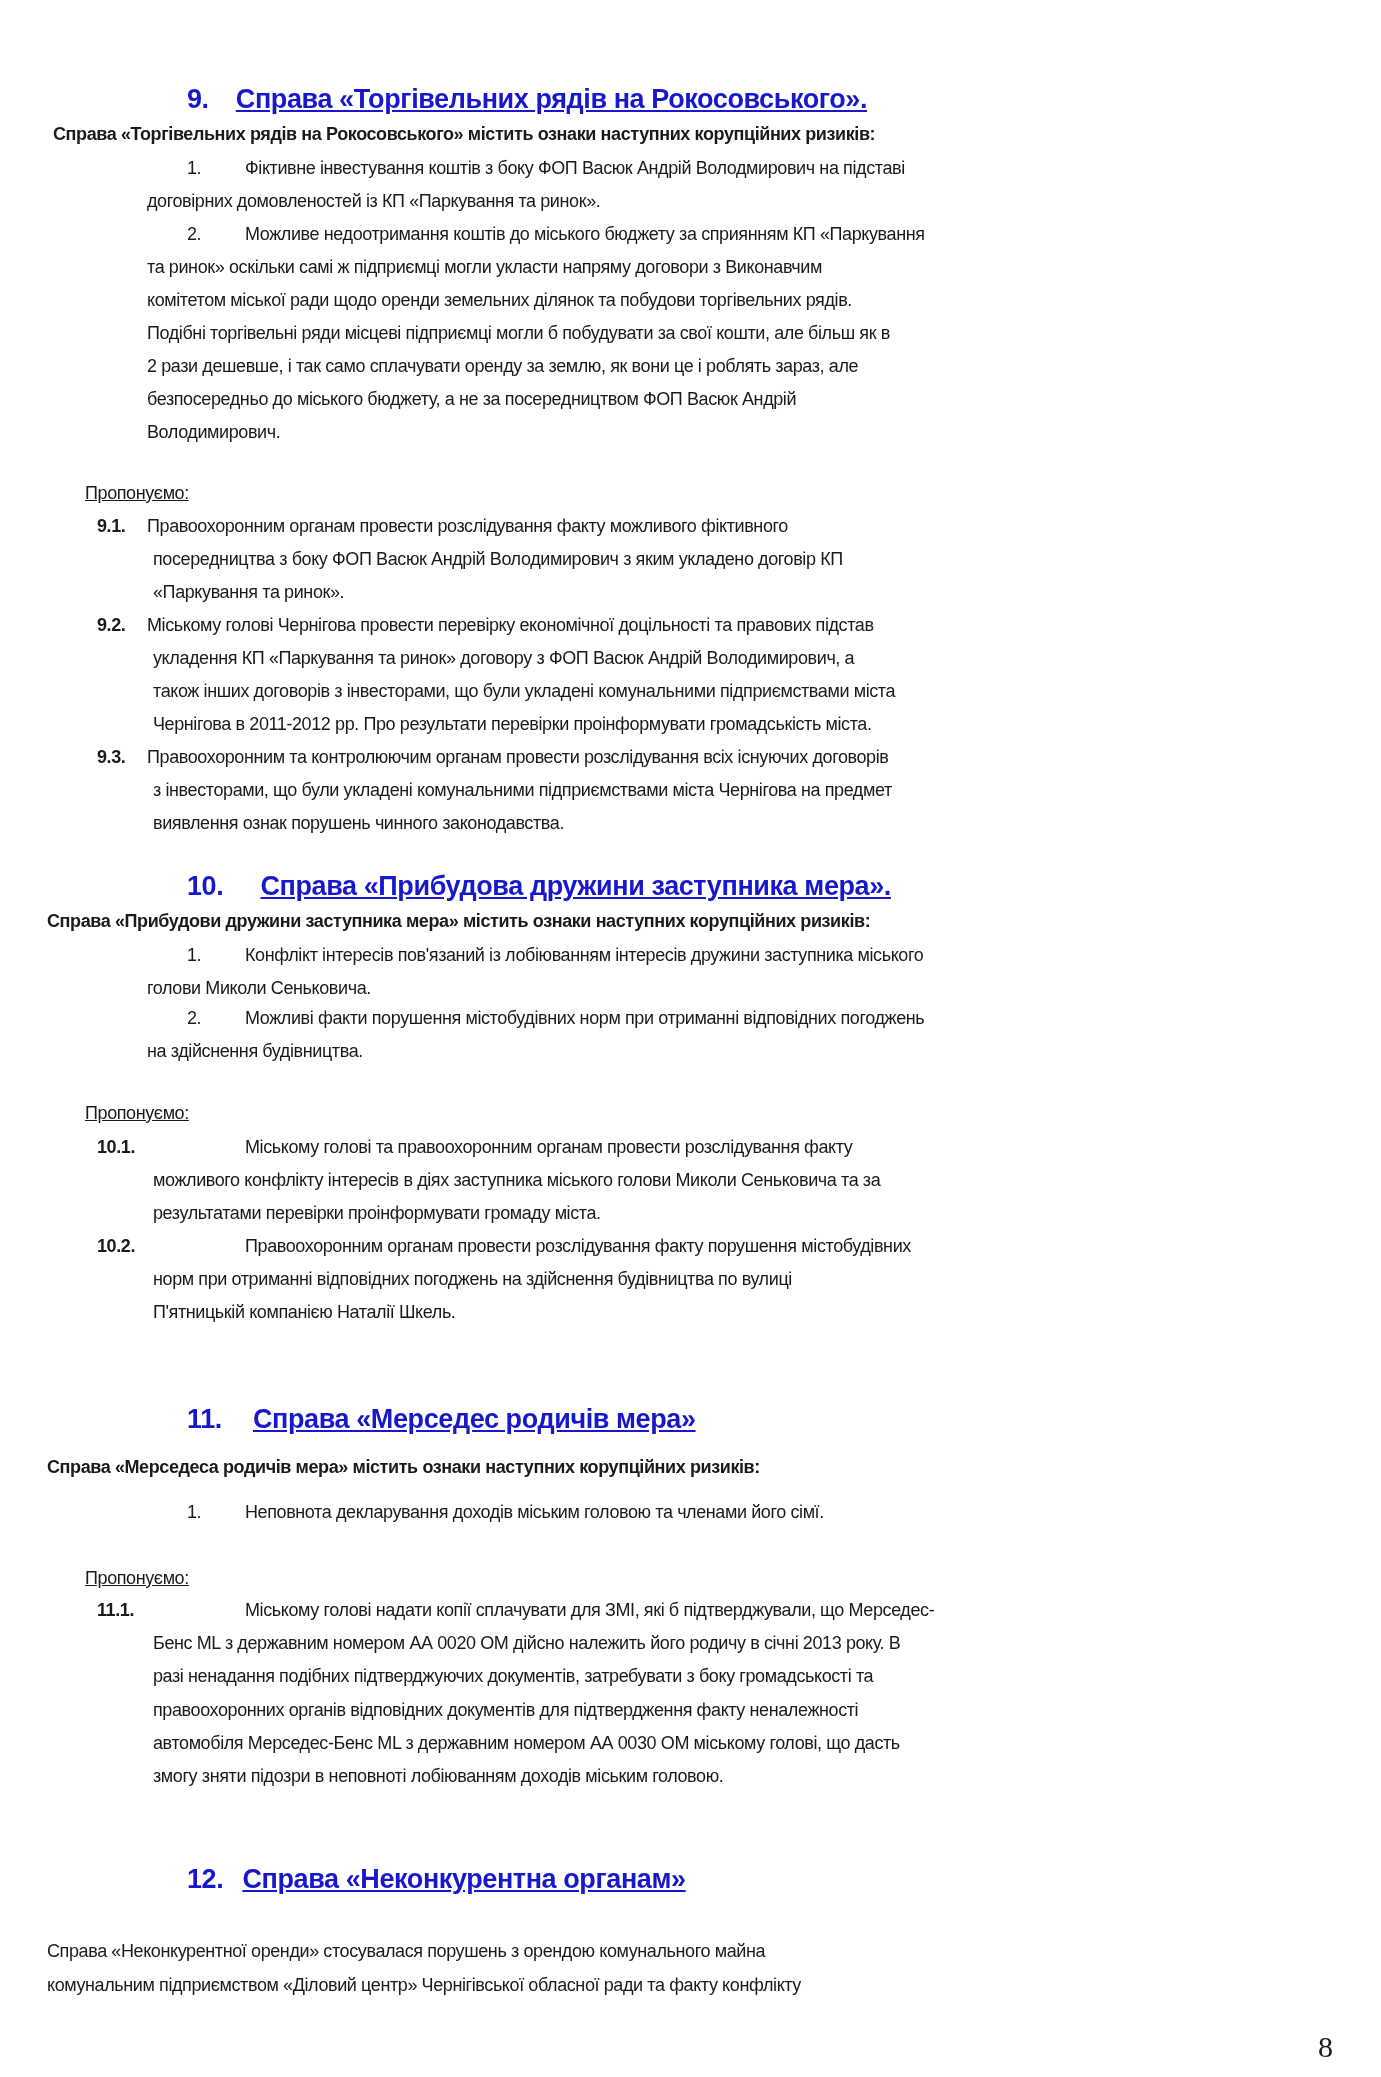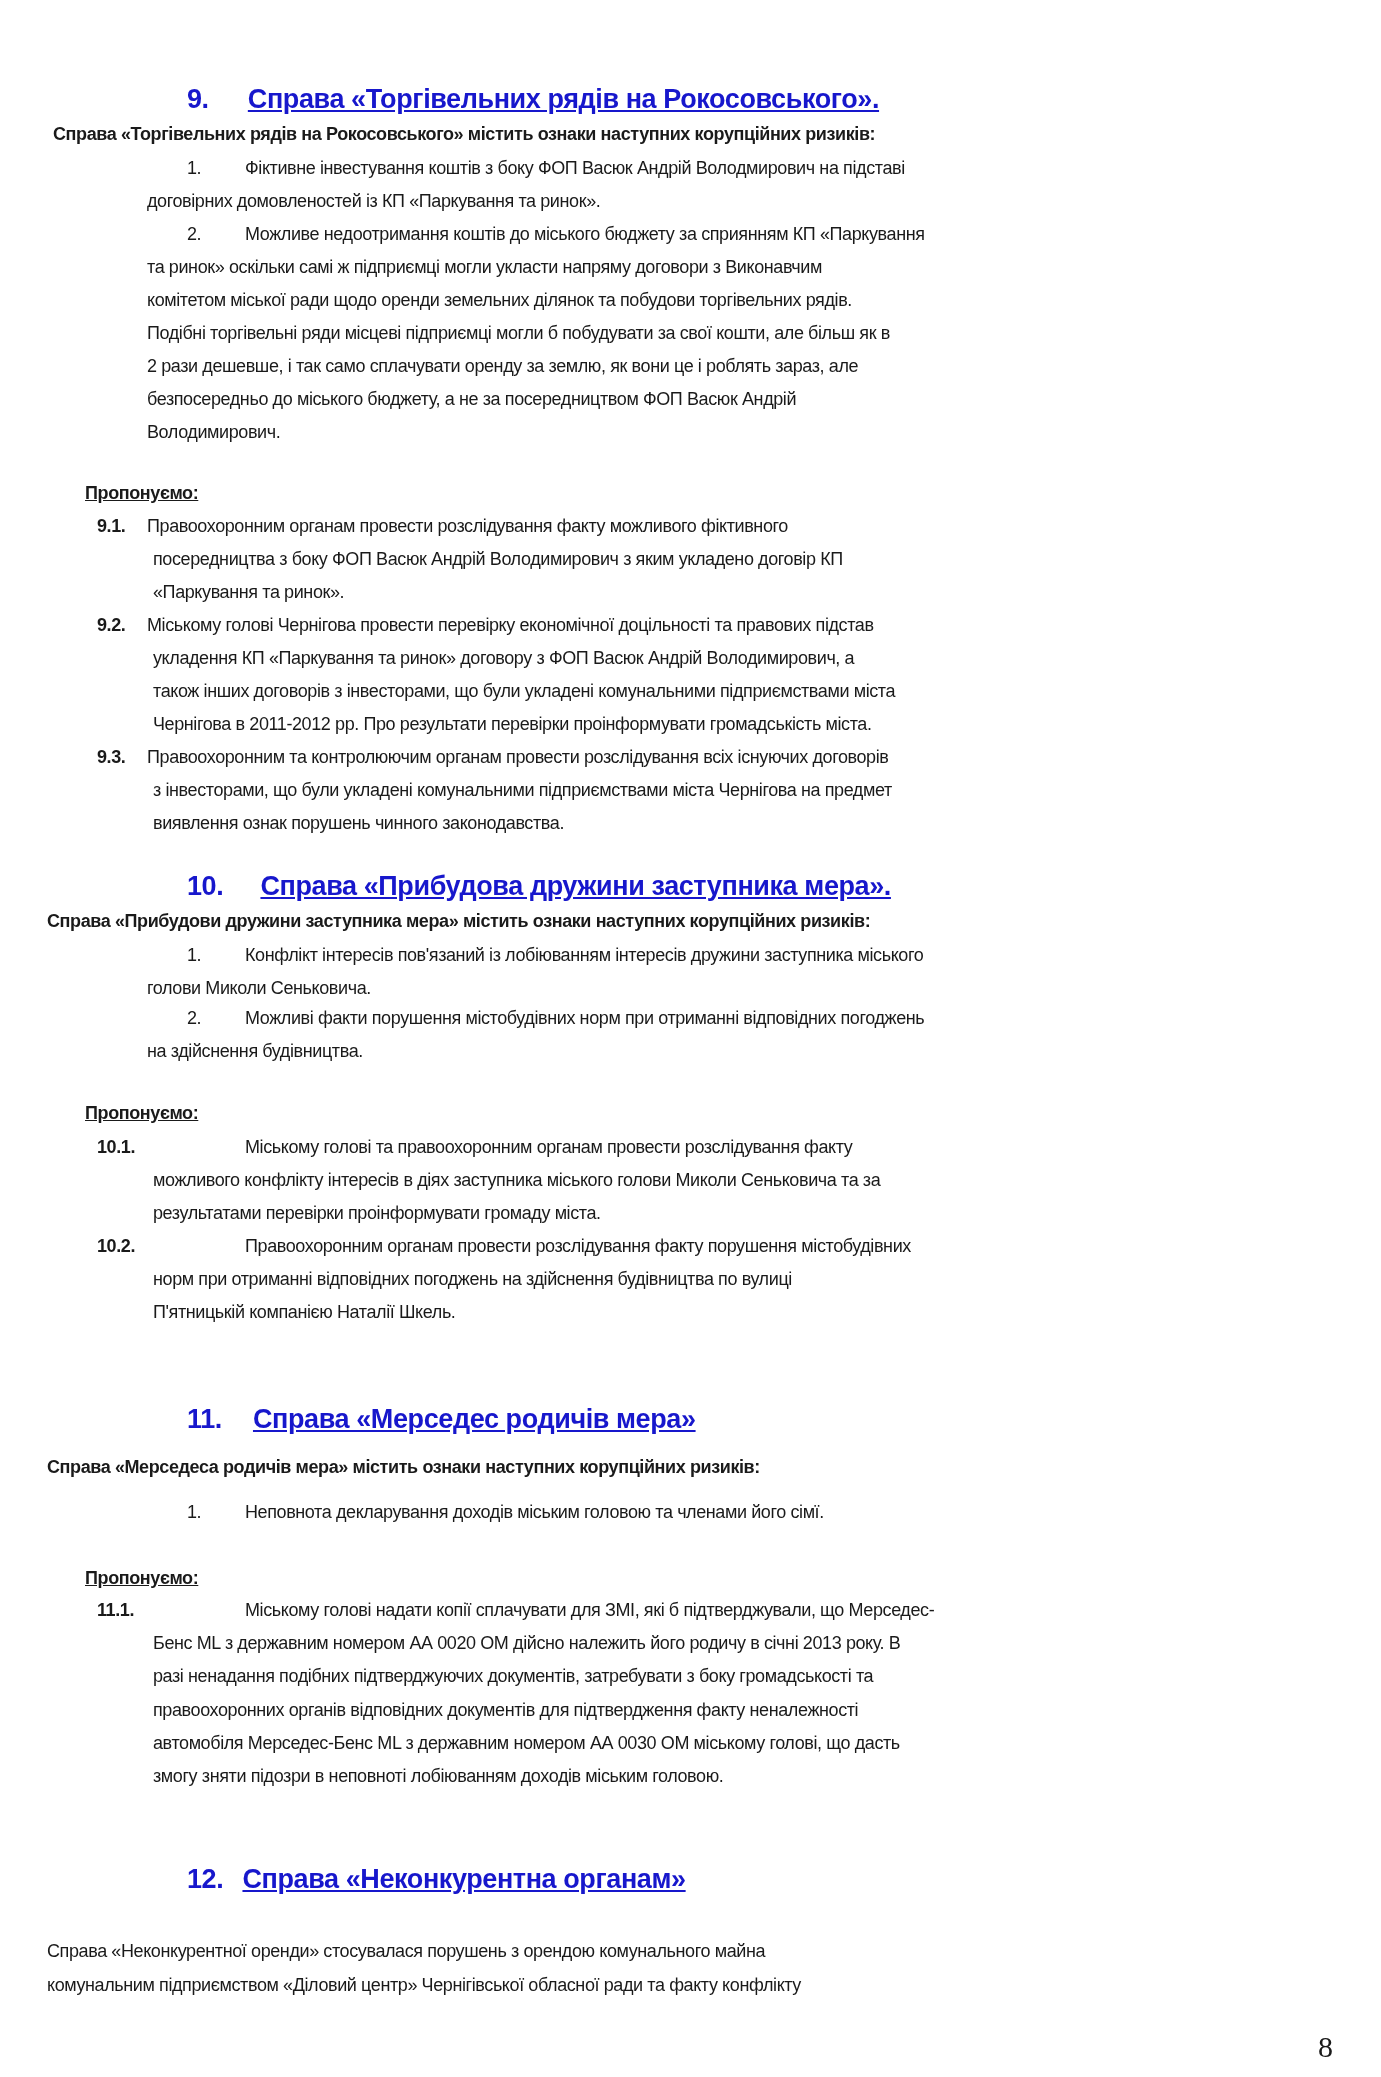--- a/index.html
+++ b/index.html
@@ -2,29 +2,29 @@
 <html><head>
 <meta charset="utf-8">
 <style>
   html, body { margin:0; padding:0; background:#fff; }
   body { width:1381px; height:2077px; position:relative; overflow:hidden;
          font-family:"Liberation Sans", sans-serif; color:#1a1a1a; }
   .ln { position:absolute; white-space:nowrap; font-size:18px; line-height:30px; letter-spacing:-0.4px; }
   .b { font-weight:bold; }
   .h { position:absolute; white-space:nowrap; font-size:27px; line-height:34px; font-weight:bold; color:#1717cc; letter-spacing:-0.4px; }
   .h .t { text-decoration:underline; cursor:pointer; }
-  .u { text-decoration:underline; font-weight:bold; }
+  .u { text-decoration:underline; font-weight:normal; }
   .pg { position:absolute; font-family:"Liberation Serif", serif; font-size:30px; left:1318px; top:2030px; }
 </style>
 </head>
 <body>
 
 <div class="h" style="left:187px;top:82px">
   <span>9.</span>
-  <span class="t" style="margin-left:32px">Справа «Торгівельних рядів на Рокосовського».</span>
+  <span class="t" style="margin-left:20px">Справа «Торгівельних рядів на Рокосовського».</span>
 </div>
 <div class="ln b" style="left:53px;top:119px">Справа «Торгівельних рядів на Рокосовського» містить ознаки наступних корупційних ризиків:</div>
 <div class="ln" style="left:187px;top:153px">1.</div>
 <div class="ln" style="left:245px;top:153px">Фіктивне інвестування коштів з боку ФОП Васюк Андрій Володмирович на підставі</div>
 <div class="ln" style="left:147px;top:186px">договірних домовленостей із КП «Паркування та ринок».</div>
 <div class="ln" style="left:187px;top:219px">2.</div>
 <div class="ln" style="left:245px;top:219px">Можливе недоотримання  коштів до міського бюджету за сприянням КП «Паркування</div>
 <div class="ln" style="left:147px;top:252px">та ринок» оскільки самі ж підприємці могли укласти напряму договори з Виконавчим</div>
 <div class="ln" style="left:147px;top:285px">комітетом міської ради щодо оренди земельних ділянок та побудови торгівельних рядів.</div>
 <div class="ln" style="left:147px;top:318px">Подібні торгівельні ряди місцеві підприємці могли б побудувати за свої кошти, але більш як в</div>

